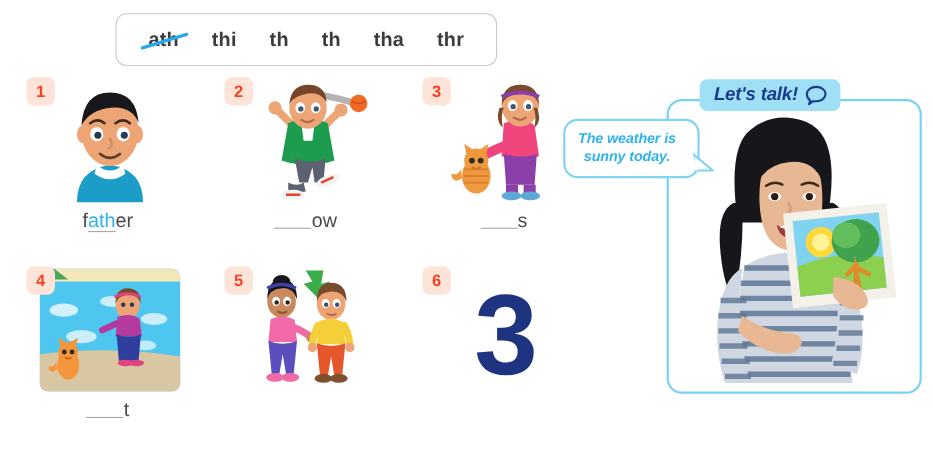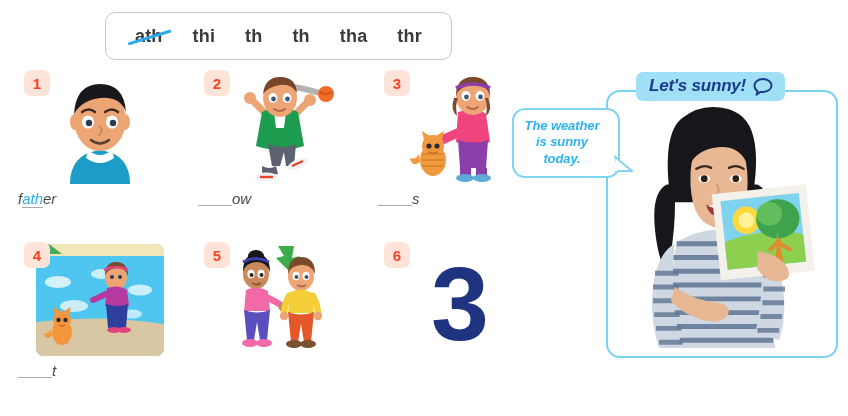--- a/index.html
+++ b/index.html
@@ -95,25 +95,25 @@
     top: 4px;
     width: 128px;
     height: 112px;
   }
 
   .word {
     position: absolute;
     left: 0;
     top: 122px;
     width: 160px;
-    font-size: 15px;
+    text-align: center;
+    font-size: 18px;
     font-weight: 500;
     color: #4a4a4a;
     white-space: nowrap;
-    font-style: italic;
   }
   .word .hl {
     color: #2fb3ec;
     border-bottom: 1.6px solid #a8a8a8;
   }
   .blank {
     display: inline-block;
     width: 34px;
     border-bottom: 1.8px solid #a8a8a8;
     vertical-align: -2px;
@@ -152,21 +152,21 @@
     color: #1b3a8c;
     font-style: italic;
     letter-spacing: -0.2px;
   }
   .bubble-icon svg { display: block; }
 
   .speech {
     position: absolute;
     left: 512px;
     top: 108px;
-    width: 108px;
+    width: 124px;
     padding: 8px 18px 9px 10px;
     border: 2px solid #7fd4f3;
     border-radius: 13px;
     background: #ffffff;
     text-align: center;
     z-index: 7;
     box-sizing: border-box;
   }
   .speech .txt {
     font-size: 13px;
@@ -427,21 +427,21 @@
         <path d="M170 140 l3 32 -8 0 z" fill="#e08a2c"></path>
         <path d="M171 150 l-10 8 M172 154 l9 6" stroke="#e08a2c" stroke-width="4" fill="none" stroke-linecap="round"></path>
       </g>
       <path d="M150 160 q22 2 30 16 q6 12 -6 14 q-14 2 -24 -12 z" fill="#e8b793"></path>
       <path d="M66 196 q20 14 44 16 q14 2 10 12 q-6 10 -24 6 q-22 -6 -34 -20 z" fill="#e8b793"></path>
     </svg>
   </div>
 </div>
 
 <div class="talk-badge">
-  <span class="label">Let's sunny!</span>
+  <span class="label">Let's talk!</span>
   <span class="bubble-icon">
     <svg width="20" height="19" viewBox="0 0 20 19">
       <path d="M10 2 C15 2 18.5 5 18.5 8.5 C18.5 12 15 15 10 15 L7.2 15 L3.5 17.8 L4.6 14.4 C2.6 13 1.5 10.9 1.5 8.5 C1.5 5 5 2 10 2 Z" fill="none" stroke="#1b3a8c" stroke-width="1.9" stroke-linejoin="round"></path>
     </svg>
   </span>
 </div>
 
 <div class="speech">
   <div class="txt">The weather is sunny today.</div>
   <span class="tail">

